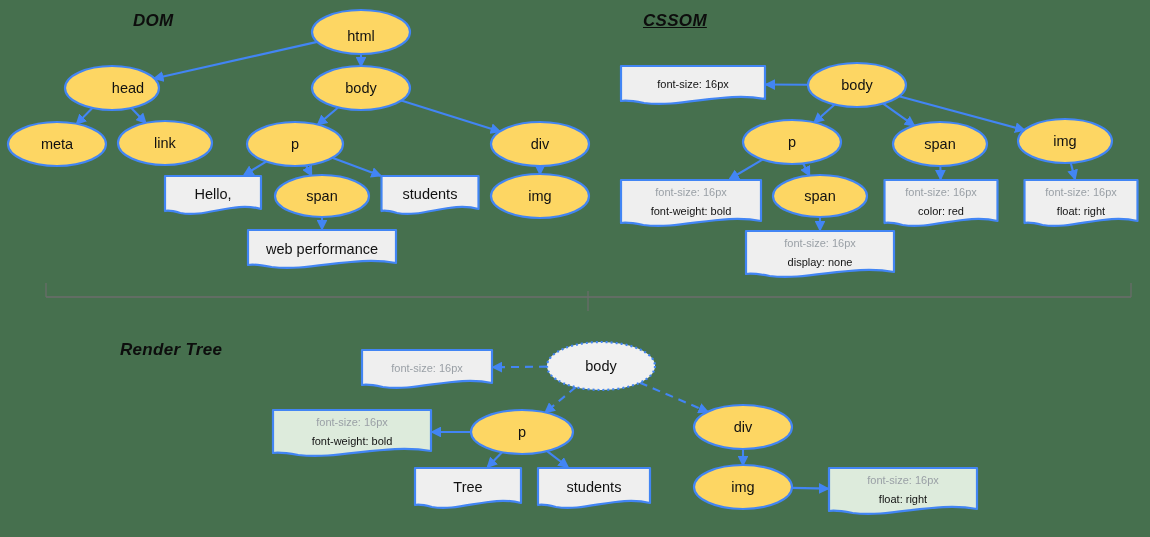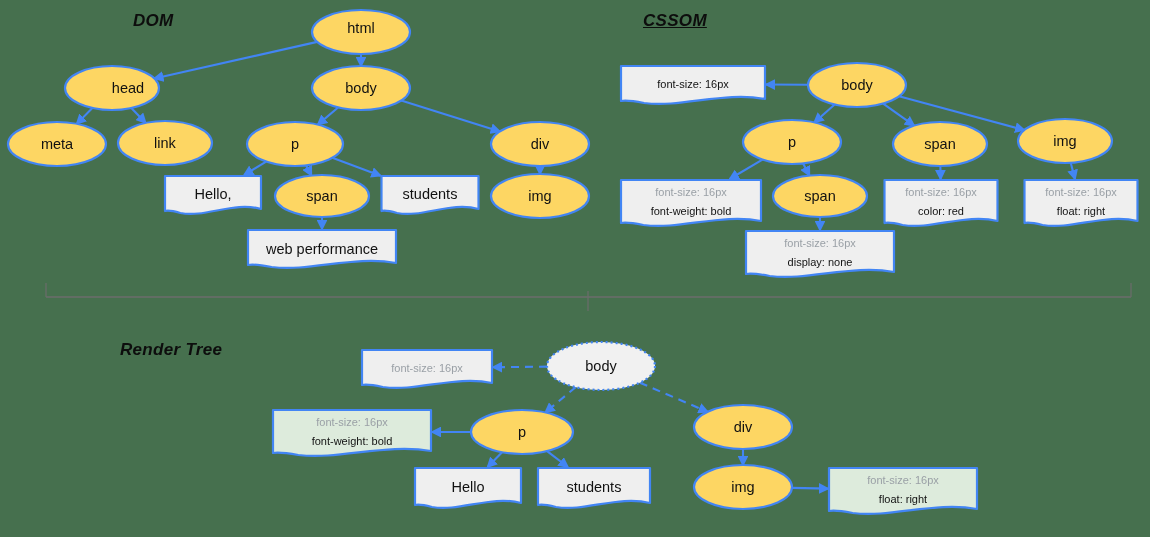--- a/index.html
+++ b/index.html
@@ -160,21 +160,21 @@
           C 935.56 501, 891.16 518, 852.68 513
           C 839.36 510.5, 833.44 510, 829 511 Z" fill="#DDEBDC" stroke="#4285F4" stroke-width="2.2" stroke-linejoin="round"></path>
       </g>
   </svg>
 
   <div class="section-title" style="left:133px; top:11px;">DOM</div>
   <div class="section-title" style="left:643px; top:11px;text-decoration:underline;">CSSOM</div>
   <div class="section-title" style="left:120px; top:340px;">Render Tree</div>
 
   <div id="labels">
-      <div class="node-text" style="left: 361px; top: 28px;">html</div>
+      <div class="node-text" style="left: 361px; top: 36px;">html</div>
       <div class="node-text" style="left: 128px; top: 88px;">head</div>
       <div class="node-text" style="left: 361px; top: 88px;">body</div>
       <div class="node-text" style="left: 57px; top: 144px; text-align: center;">meta</div>
       <div class="node-text" style="left: 165px; top: 143px;">link</div>
       <div class="node-text" style="left: 295px; top: 144px;">p</div>
       <div class="node-text" style="left: 540px; top: 144px;">div</div>
       <div class="node-text" style="left: 213px; top: 194px;">Hello,</div>
       <div class="node-text" style="left: 322px; top: 196px;">span</div>
       <div class="node-text" style="left: 430px; top: 194px;">students</div>
       <div class="node-text" style="left: 540px; top: 196px;">img</div>
@@ -200,21 +200,21 @@
         <span class="prop-own">float: right</span>
       </div>
       <div class="box-text" style="left: 820px; top: 253px;">
         <span class="prop-inherited">font-size: 16px</span>
         <span class="prop-own">display: none</span>
       </div>
       <div class="node-text" style="left: 601px; top: 366px;">body</div>
       <div class="node-text" style="left: 522px; top: 432px;">p</div>
       <div class="node-text" style="left: 743px; top: 427px;">div</div>
       <div class="node-text" style="left: 743px; top: 487px;">img</div>
-      <div class="node-text" style="left: 468px; top: 487px;">Hello</div>
+      <div class="node-text" style="left: 468px; top: 487px;">Tree</div>
       <div class="node-text" style="left: 594px; top: 487px;">students</div>
       <div class="box-text" style="left: 427px; top: 368px;">
         <span class="prop-inherited">font-size: 16px</span>
       </div>
       <div class="box-text" style="left: 352px; top: 432px;">
         <span class="prop-inherited">font-size: 16px</span>
         <span class="prop-own">font-weight: bold</span>
       </div>
       <div class="box-text" style="left: 903px; top: 490px;">
         <span class="prop-inherited">font-size: 16px</span>

